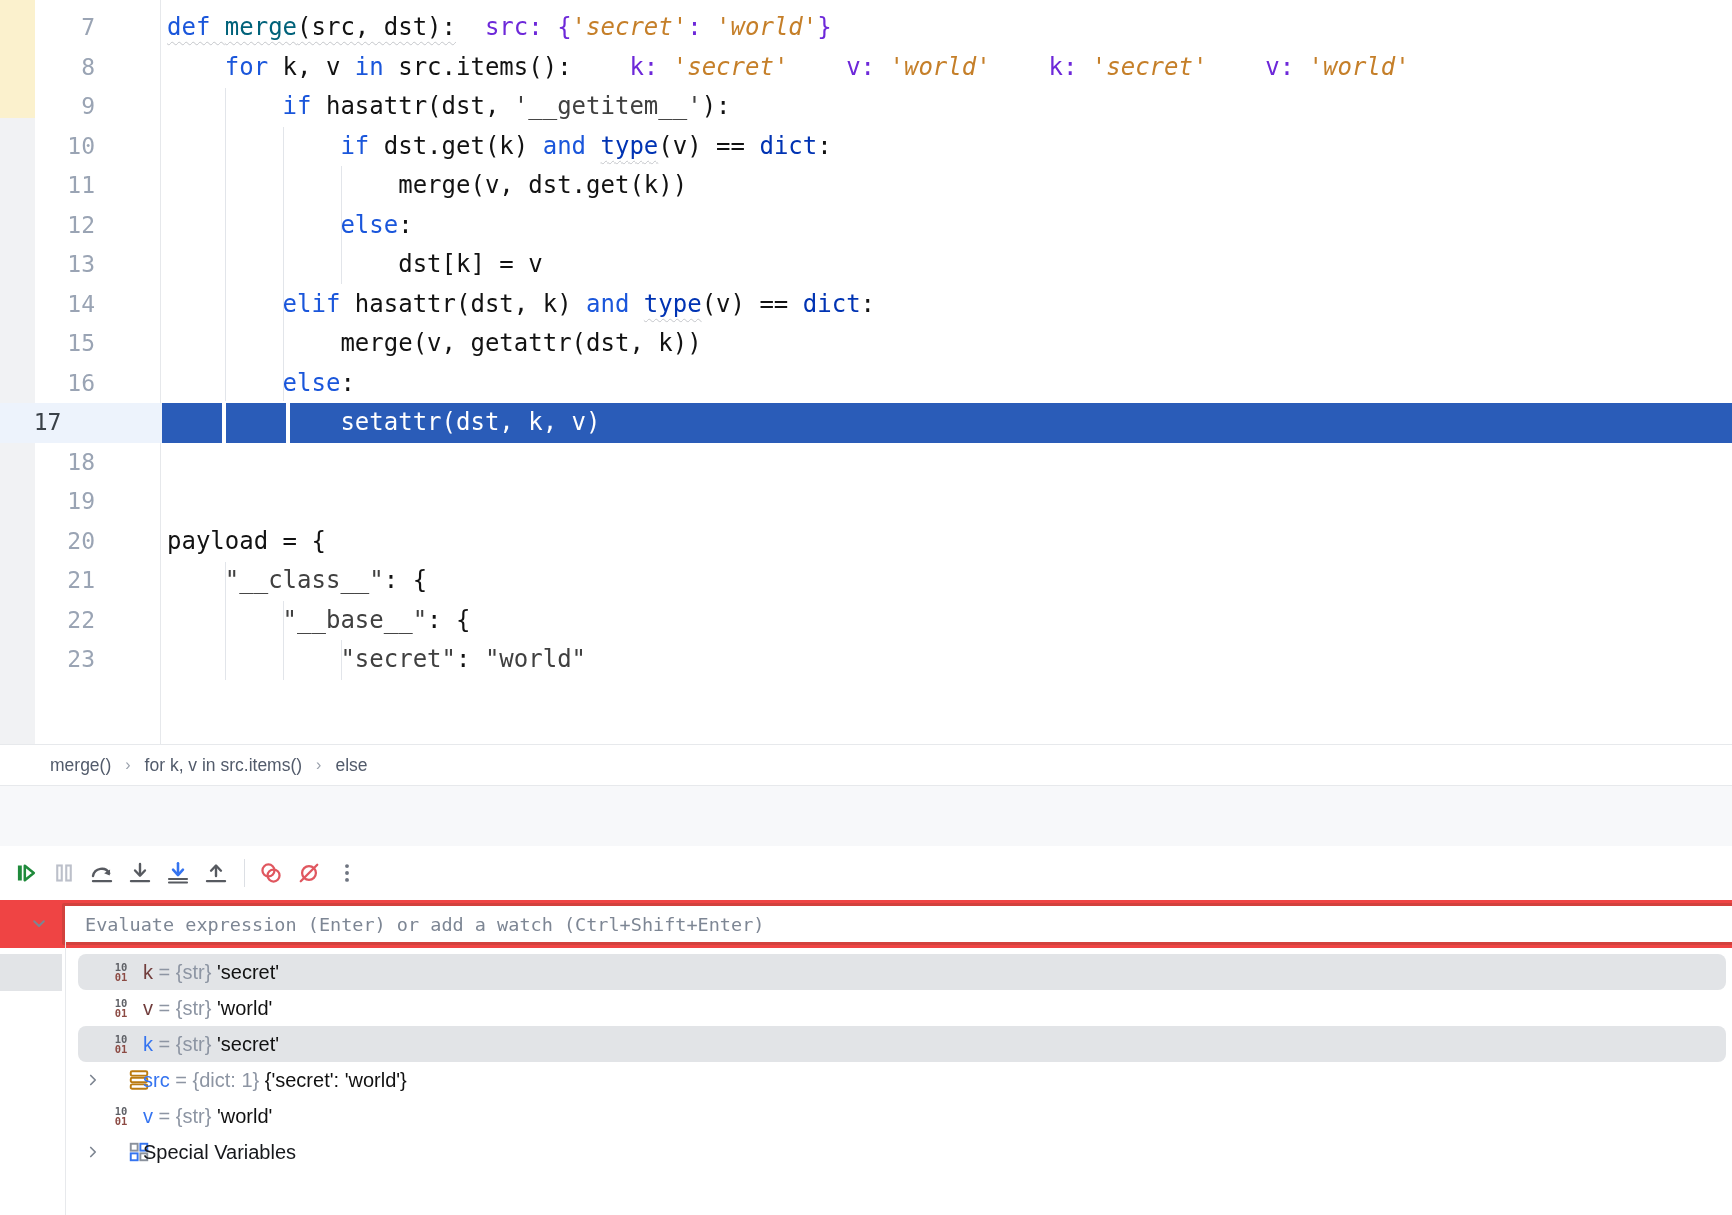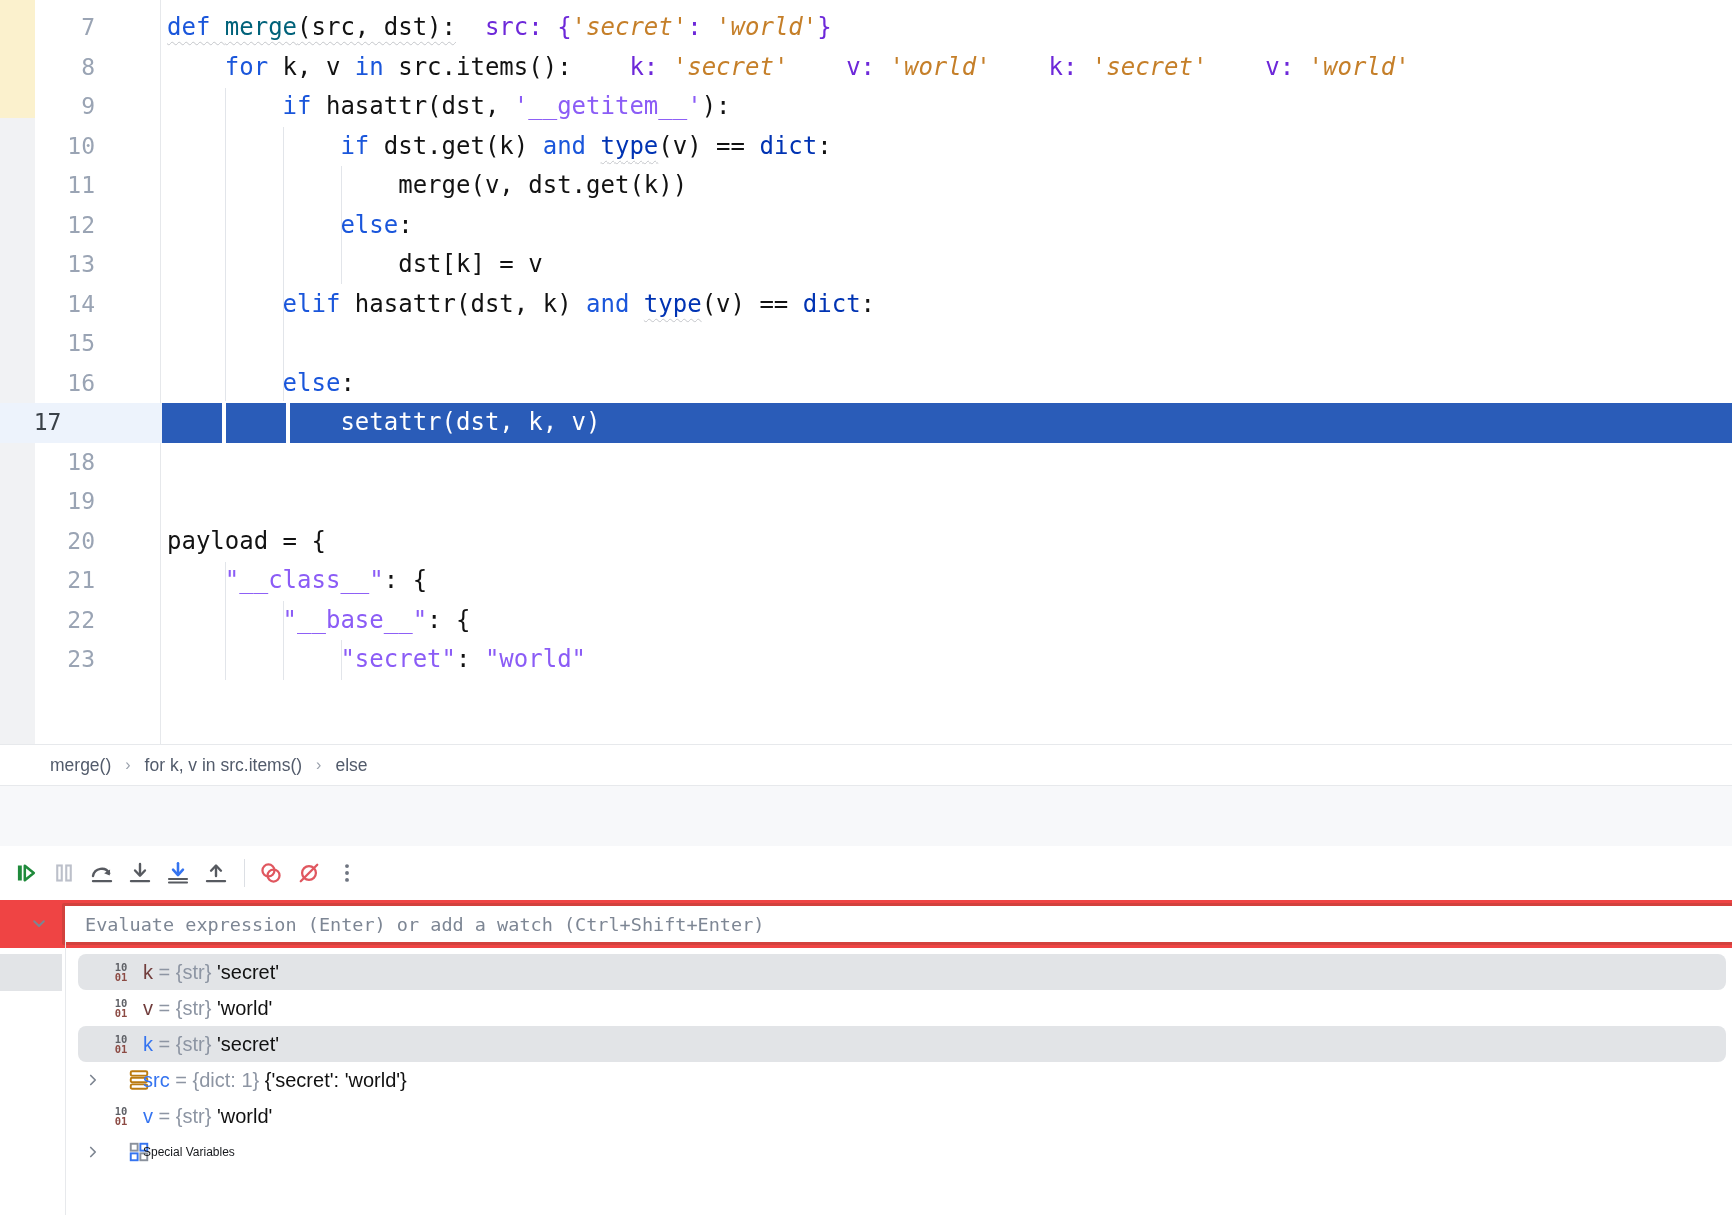--- a/index.html
+++ b/index.html
@@ -14,21 +14,21 @@
   .gutter-divider { position:absolute; left:160px; top:0; width:1px; height:744px; background:#e6e8eb; }
   .indent-guide   { position:absolute; width:1px; background:#e2e5ea; }
 
   .code-line { position:absolute; left:0; width:1732px; height:39.5px; line-height:39.5px;
                font-family:"DejaVu Sans Mono", monospace; font-size:24px; }
   .ln   { position:absolute; left:0; top:0; width:95px; text-align:right; color:#9aa4b4;
           font-size:23px; }
   .ln.active { color:#3a4148;text-align:center; }
   .code { position:absolute; left:167px; top:0; white-space:pre; }
 
-  .kw{color:#1a56db} .bi{color:#0033b3} .fn{color:#00627a} .st{color:#8b5cf6}
+  .kw{color:#1a56db} .bi{color:#0033b3} .fn{color:#00627a} .st{color:#404040}
   .pl{color:#121212} .wh{color:#ffffff; position:relative; z-index:3;}
   .hl{color:#6d28d9; } .hv{color:#c57f29; font-style:italic}
   .u { text-decoration-line:underline; text-decoration-style:wavy;
        text-decoration-color:#c4c6ca; text-decoration-thickness:1px; text-underline-offset:6px; }
 
   .exec-gutter { position:absolute; left:0; width:162px; height:39.5px; background:#edf3fc; z-index:1; }
   .exec-bar    { position:absolute; left:162px; right:0; height:39.5px; background:#2a5cb8; z-index:2; }
   .exec-gap    { position:absolute; width:3.5px; height:39.5px; background:#ffffff; z-index:3; }
 
   
@@ -63,21 +63,21 @@
                     background:#e2e4e7; border-radius:8px; }
   .row-chevron { position:absolute; left:84px; width:18px; height:18px; }
   .row-icon { position:absolute; left:108px; width:26px; height:27px; display:flex; align-items:center;
               justify-content:center; }
   .bin-icon { font-family:"DejaVu Sans Mono", monospace; font-size:10.5px; line-height:10px;
               letter-spacing:0; text-align:center; font-weight:bold; }
   .bin-top{ color:#5f6167; display:block;} .bin-bot{ color:#8c4a43; display:block;}
   .row-text { position:absolute; left:143px; font-size:20px; color:#1a1a1a; white-space:pre; z-index:2;}
   .vn-maroon{ color:#713d3c; } .vn-blue{ color:#3574f0; }
   .v-gray{ color:#8d95a3; } .v-val{ color:#111111; }
-  .row-label { position:absolute; left:143px; font-size:12px; color:#16181c; z-index:2;}
+  .row-label { position:absolute; left:143px; font-size:20px; color:#16181c; z-index:2;}
   .z2{ position:relative; z-index:2; }
 </style>
 </head>
 <body>
 
 <div class="editor">
   <div class="gutter-strip"></div>
   <div class="gutter-yellow"></div>
   <div class="gutter-col"></div>
   <div class="gutter-divider"></div>
@@ -117,20 +117,21 @@
       <div class="code-line" style="top: 245px;">
         <span class="ln" style="z-index: 2;">13</span>
         <span class="code"><span class="pl">                dst[k] = v</span></span>
       </div>
       <div class="code-line" style="top: 284.5px;">
         <span class="ln" style="z-index: 2;">14</span>
         <span class="code"><span class="pl">        </span><span class="kw">elif </span><span class="pl">hasattr(dst, k) </span><span class="kw">and </span><span class="bi u">type</span><span class="pl">(v) == </span><span class="bi">dict</span><span class="pl">:</span></span>
       </div>
       <div class="code-line" style="top: 324px;">
         <span class="ln" style="z-index: 2;">15</span>
+        <span class="code"><span class="pl">            merge(v, getattr(dst, k))</span></span>
       </div>
       <div class="code-line" style="top: 363.5px;">
         <span class="ln" style="z-index: 2;">16</span>
         <span class="code"><span class="pl">        </span><span class="kw">else</span><span class="pl">:</span></span>
       </div>
       <div class="code-line" style="top: 403px;">
         <div class="exec-gutter"></div>
         <div class="exec-bar"></div>
         <div class="exec-gap" style="left: 222px;"></div>
         <div class="exec-gap" style="left: 286px;"></div>

